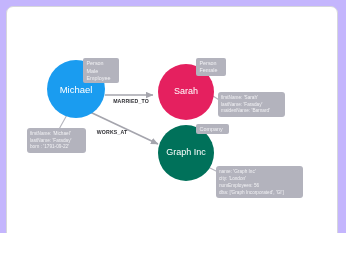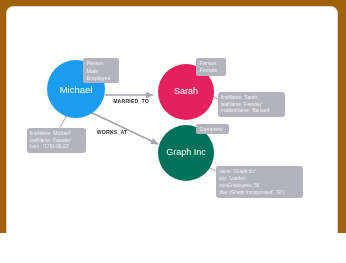--- a/index.html
+++ b/index.html
@@ -8,21 +8,21 @@
     padding: 0;
     background: #ffffff;
   }
   body {
     font-family: "Liberation Sans", sans-serif;
   }
   #canvas-frame {
     position: relative;
     width: 346px;
     height: 233px;
-    background: #a16207;
+    background: #c4b5fd;
     box-sizing: border-box;
     overflow: hidden;
   }
   .frame-border {
     position: absolute;
     left: 6px;
     top: 6px;
     width: 332px;
     height: 248px;
     border: 1px solid #d6d6dc;

